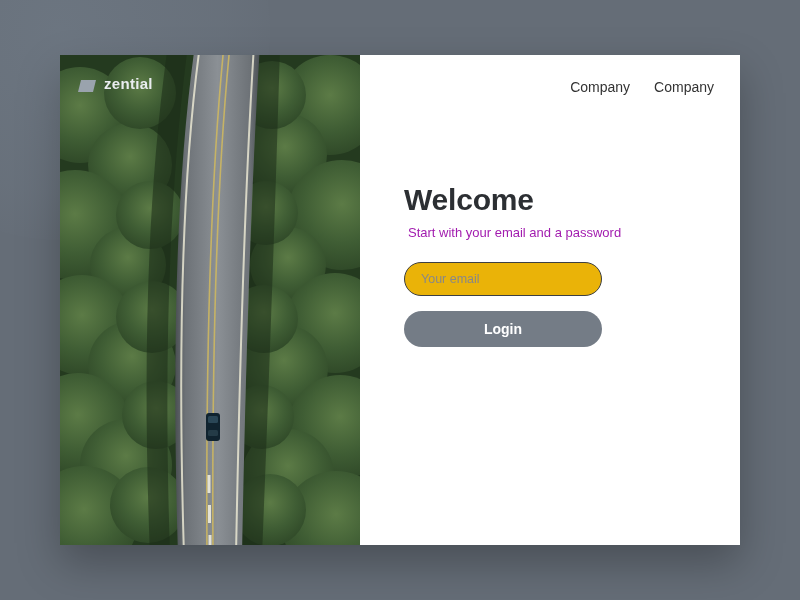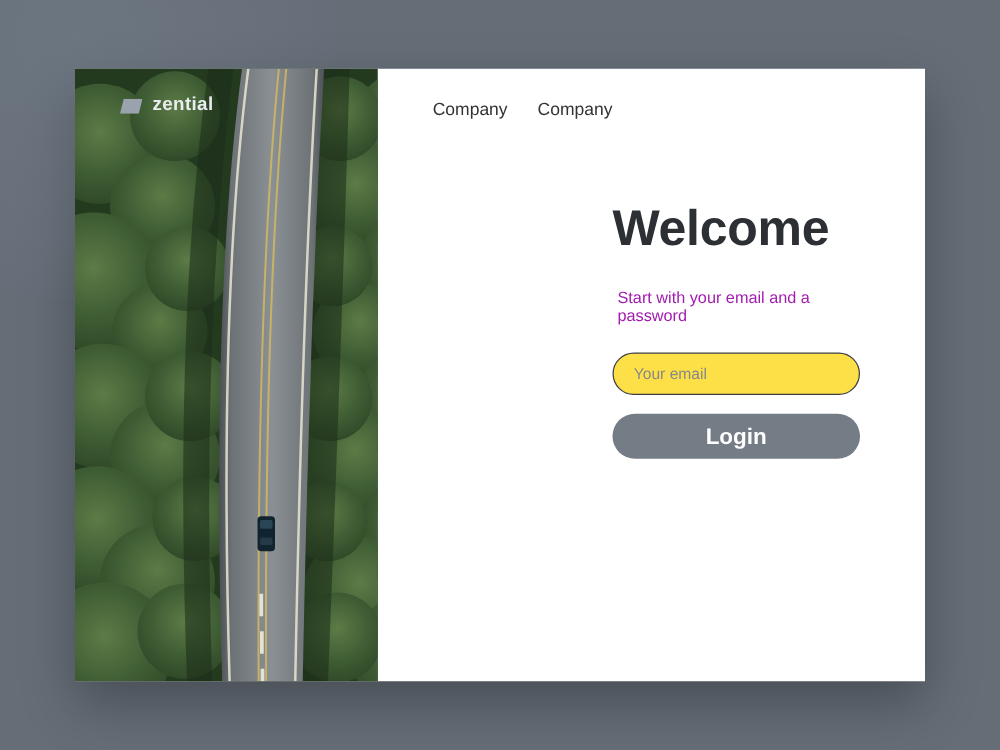--- a/index.html
+++ b/index.html
@@ -38,91 +38,91 @@
       background: #2b3a27;
     }
     .forest {
       position: absolute;
       inset: 0;
     }
     .forest svg { display: block; }
     .brand {
       position: absolute;
       top: 20px;
-      left: 36px;
+      left: 18px;
       display: flex;
       align-items: center;
       color: #e9ecef;
       font-size: 15px;
       font-weight: 600;
       letter-spacing: 0.3px;
     }
     .brand-mark {
       width: 18px;
       height: 12px;
       margin-right: 8px;
     }
     .right-panel {
       flex: 1;
-      padding: 18px 52px 28px 44px;
-      display: flex;
-      flex-direction: row;
+      padding: 18px 26px 28px 44px;
+      display: flex;
+      flex-direction: column;
       position: relative;
     }
     .top-nav {
       display: flex;
       justify-content: flex-end;
       gap: 24px;
       font-size: 14px;
       color: #333;
       margin-top: 6px;
     }
     .top-nav a {
       text-decoration: none;
       color: #333;
       cursor: pointer;
     }
     .form-block {
       margin-top: 88px;
     }
     .form-title {
-      font-size: 40px;
+      font-size: 30px;
       font-weight: 800;
       color: #2c2f33;
-      margin-bottom: 24px;
+      margin-bottom: 8px;
       letter-spacing: -0.2px;
     }
     .form-sub {
       font-size: 13px;
       color: #a21caf;
       margin-bottom: 22px;
       margin-left: 4px;
     }
     .text-input {
       width: 198px;
       height: 34px;
       border: 1px solid #3d3f42;
       border-radius: 18px;
       padding: 0 16px;
       font-size: 12.5px;
       color: #333;
       margin-bottom: 11px;
       outline: none;
-      background: #fde047;
+      background: #eab308;
       display: block;
     }
     .text-input::placeholder { color: #888; }
     .login-btn {
       width: 198px;
       height: 36px;
       border: none;
       border-radius: 18px;
       background: #747c86;
       color: #fff;
-      font-size: 18px;
+      font-size: 14px;
       font-weight: 700;
       cursor: pointer;
       margin-top: 4px;
     }
   </style>
 </head>
 <body>
 
 <div class="bg-arc"></div>
 

